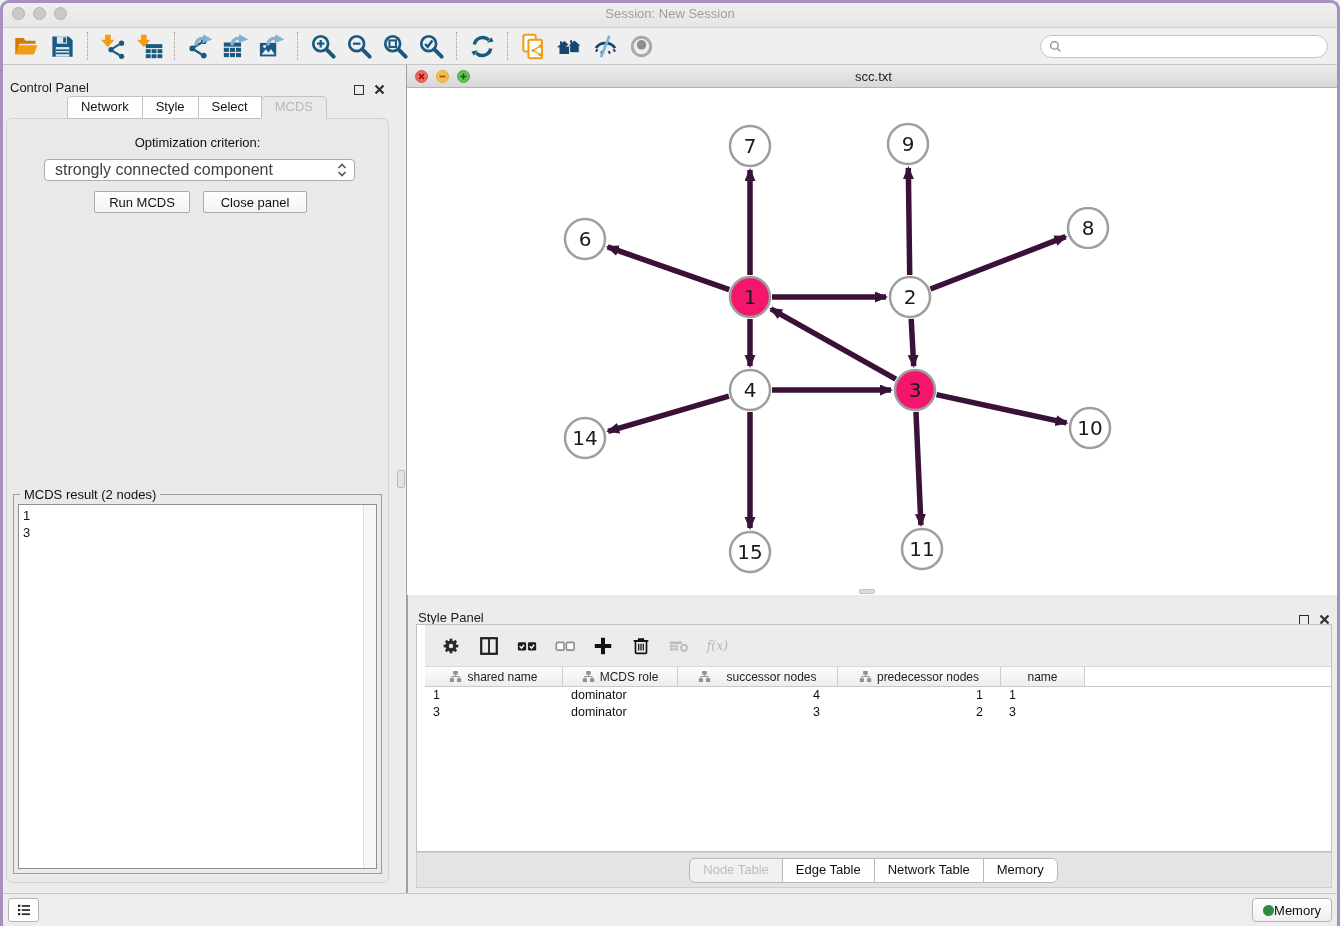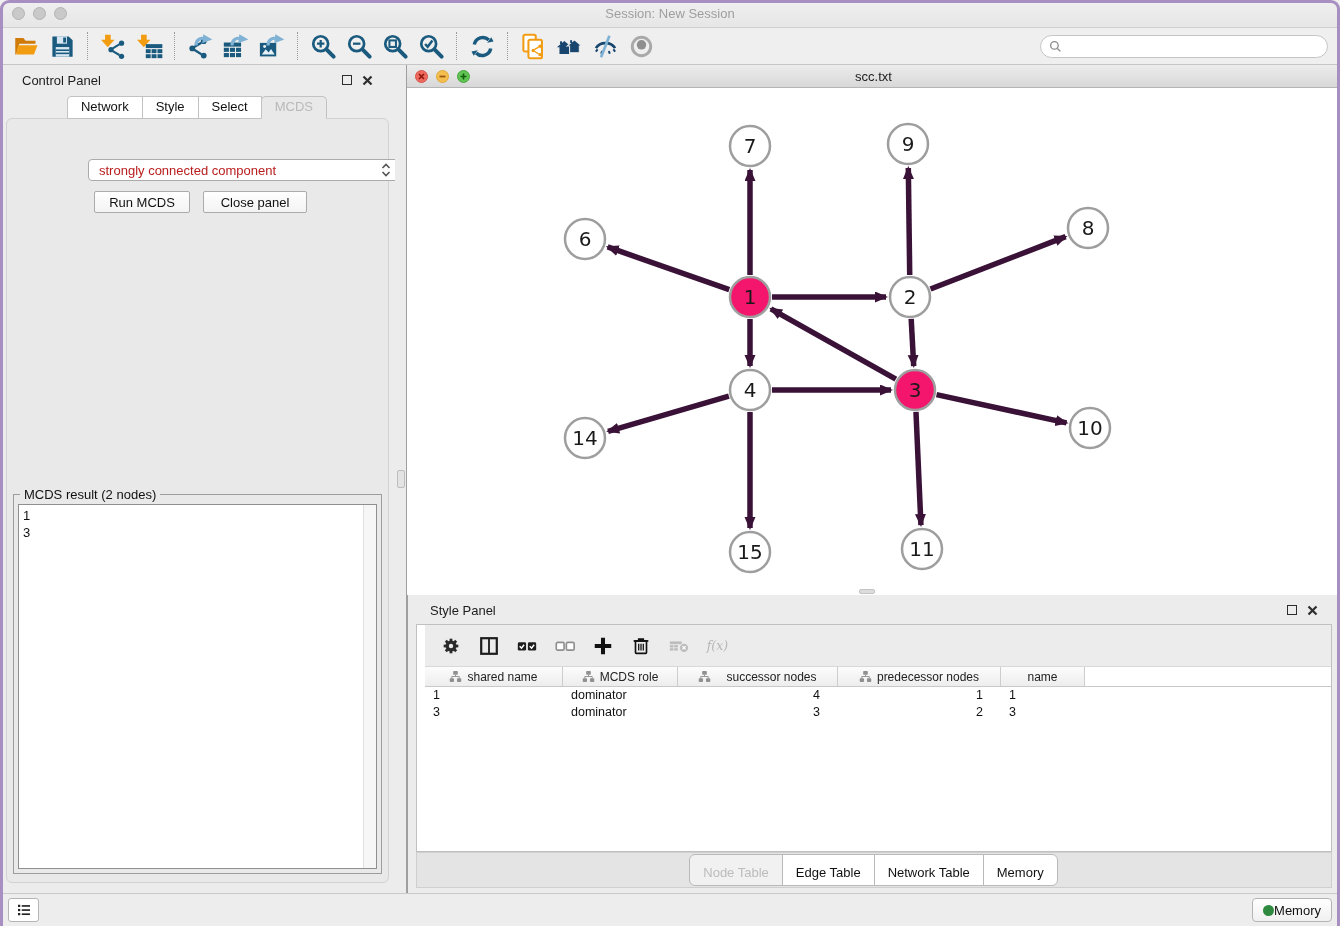--- a/index.html
+++ b/index.html
@@ -17,31 +17,31 @@
   .toolbar { position:absolute; left:0; top:28px; width:1340px; height:37px; background:#efefef; border-bottom:1px solid #c6c6c6; display:flex; align-items:center; padding-left:8px; }
   .tb-btn { width:36px; height:30px; display:flex; align-items:center; justify-content:center; }
   .tb-btn svg { width:27px; height:27px; }
   .tb-sep { width:0; height:28px; border-left:1px dotted #9b9b9b; margin:0 7px; }
   .searchbox { margin-left:auto; margin-right:12px; width:288px; height:23px; background:#fff; border:1px solid #c4c4c4; border-radius:12px; display:flex; align-items:center; padding-left:8px; }
   .searchbox svg { width:13px; height:13px; }
   .searchbox input { border:none; outline:none; flex:1; height:18px; font-size:12px; background:transparent; margin-left:5px; }
 
   
   .control-panel { position:absolute; left:0; top:65px; width:395px; height:828px; background:#ececec; }
-  .panel-head { position:absolute; left:0; top:0; right:0; height:30px; display:flex; align-items:center; padding:0 22px; }
+  .panel-head { position:absolute; left:0; top:0; right:0; height:30px; display:flex; align-items:flex-end; padding:0 10px; }
   .panel-head .ph-title { font-size:13px; color:#1c1c1c; }
   .ph-icons { margin-left:auto; display:flex; gap:10px; align-items:center; }
   .icon-float { width:10px; height:10px; border:1.6px solid #2e2e2e; display:inline-block; }
   .cp-tabs { position:absolute; top:31px; left:0; right:0; height:23px; display:flex; justify-content:center; z-index:2; }
   .cp-tab { background:#fff; border:1px solid #c2c2c2; padding:2px 13px 3px; font-size:13px; color:#111; margin-left:-1px; line-height:16px; }
   .cp-tab:first-child { border-radius:4px 0 0 0; }
   .cp-tab.active { background:#e9e9e9; color:#b9b9b9; border-radius:5px 5px 0 0; border-bottom-color:#e9e9e9; }
   .cp-body { position:absolute; left:6px; right:6px; top:53px; bottom:10px; background:#e9e9e9; border:1px solid #d2d2d2; border-radius:6px; }
   .opt-label { position:absolute; top:16px; left:0; right:0; text-align:center; font-size:13px; color:#111; }
-  .dropdown { position:absolute; top:40px; left:37px; width:311px; height:22px; background:#fff; border:1px solid #ababab; border-radius:4px; display:flex; align-items:center; font-size:13px; padding-left:10px; color:#b91c1c;margin-left:44px; }
+  .dropdown { position:absolute; top:40px; left:37px; width:311px; height:22px; background:#fff; border:1px solid #ababab; border-radius:4px; display:flex; align-items:center; font-size:16px; padding-left:10px; color:#404040; }
   .dd-arrows { margin-left:auto; margin-right:7px; }
   .btn { position:absolute; top:72px; height:22px; background:linear-gradient(#ffffff,#f3f3f3); border:1px solid #ababab; border-radius:2px; font-size:13px; color:#111; display:flex; align-items:center; justify-content:center; }
   .btn-run { left:87px; width:96px; }
   .btn-close { left:196px; width:104px; }
   .groupbox { position:absolute; left:6px; right:6px; top:375px; bottom:8px; border:1px solid #9d9d9d; }
   .gb-title { position:absolute; top:-8px; left:6px; background:#e9e9e9; padding:0 4px; font-size:13px; color:#111; }
   .gb-text { position:absolute; left:4px; right:4px; top:9px; bottom:4px; background:#fff; border:1px solid #8f8f8f; font-size:13px; line-height:17px; padding:2px 4px; white-space:pre; color:#111; overflow:hidden; }
   .gb-scroll { position:absolute; right:5px; top:10px; bottom:5px; width:13px; background:#f6f6f6; border-left:1px solid #e0e0e0; }
 
   
@@ -66,21 +66,21 @@
   .tw-btn svg { width:22px; height:22px; }
   .tw-btn.disabled { opacity:.9; }
   .t-head { display:flex; height:20px; background:linear-gradient(#fcfcfc,#ededed); border-bottom:1px solid #c9c9c9; }
   .t-hcell { display:flex; align-items:center; justify-content:center; gap:5px; font-size:12px; color:#222; border-right:1px solid #cdcdcd; height:100%; }
   .t-hcell svg { width:13px; height:13px; flex:none; }
   .t-hfill { flex:1; background:#fff; }
   .t-row { display:flex; height:17px; font-size:12.5px; color:#111; }
   .t-cell { padding:1px 8px 0; overflow:hidden; white-space:nowrap; }
   .t-cell.r { text-align:right; padding-right:18px; }
   .table-footer { position:absolute; left:8px; right:8px; top:257px; height:36px; background:#e4e4e4; border:1px solid #cfcfcf; display:flex; align-items:center; justify-content:center; }
-  .tp-tab { background:#fff; border:1px solid #b9b9b9; padding:10px 13px 4px; font-size:13px; color:#111; margin-left:-1px; line-height:16px; }
+  .tp-tab { background:#fff; border:1px solid #b9b9b9; padding:3px 13px 4px; font-size:13px; color:#111; margin-left:-1px; line-height:16px; }
   .tp-tab:first-child { border-radius:6px 0 0 6px; }
   .tp-tab:last-child { border-radius:0 6px 6px 0; }
   .tp-tab.active { background:#f1f1f1; color:#bcbcbc; }
 
   
   .statusbar { position:absolute; left:0; top:893px; width:1340px; height:33px; background:#ededed; border-top:1px solid #c9c9c9; display:flex; align-items:center; padding:0 8px; }
   .sb-list { width:31px; height:24px; background:#fff; border:1px solid #b5b5b5; border-radius:3px; display:flex; align-items:center; justify-content:center; }
   .sb-list svg { width:18px; height:18px; }
   .sb-memory { margin-left:auto; height:24px; background:linear-gradient(#ffffff,#f0f0f0); border:1px solid #b5b5b5; border-radius:4px; display:flex; align-items:center; padding:0 10px; font-size:13px; color:#111; }
   .mem-dot { width:11px; height:11px; border-radius:50%; background:#2d8a3e; }
@@ -292,20 +292,21 @@
           </svg>
       </span>
     </div>
     <div class="cp-tabs" id="cp-tabs">
         <div class="cp-tab">Network</div>
         <div class="cp-tab">Style</div>
         <div class="cp-tab">Select</div>
         <div class="cp-tab active">MCDS</div>
       </div>
     <div class="cp-body">
+      <div class="opt-label">Optimization criterion:</div>
       <div class="dropdown">
         <span>strongly connected component</span>
         <svg class="dd-arrows" width="10" height="14" viewBox="0 0 10 14">
             <path d="M1.5 5 L5 1.5 L8.5 5" fill="none" stroke="#555" stroke-width="1.6"></path>
             <path d="M1.5 9 L5 12.5 L8.5 9" fill="none" stroke="#555" stroke-width="1.6"></path>
           </svg>
       </div>
       <div class="btn btn-run">Run MCDS</div>
       <div class="btn btn-close">Close panel</div>
       <div class="groupbox">

